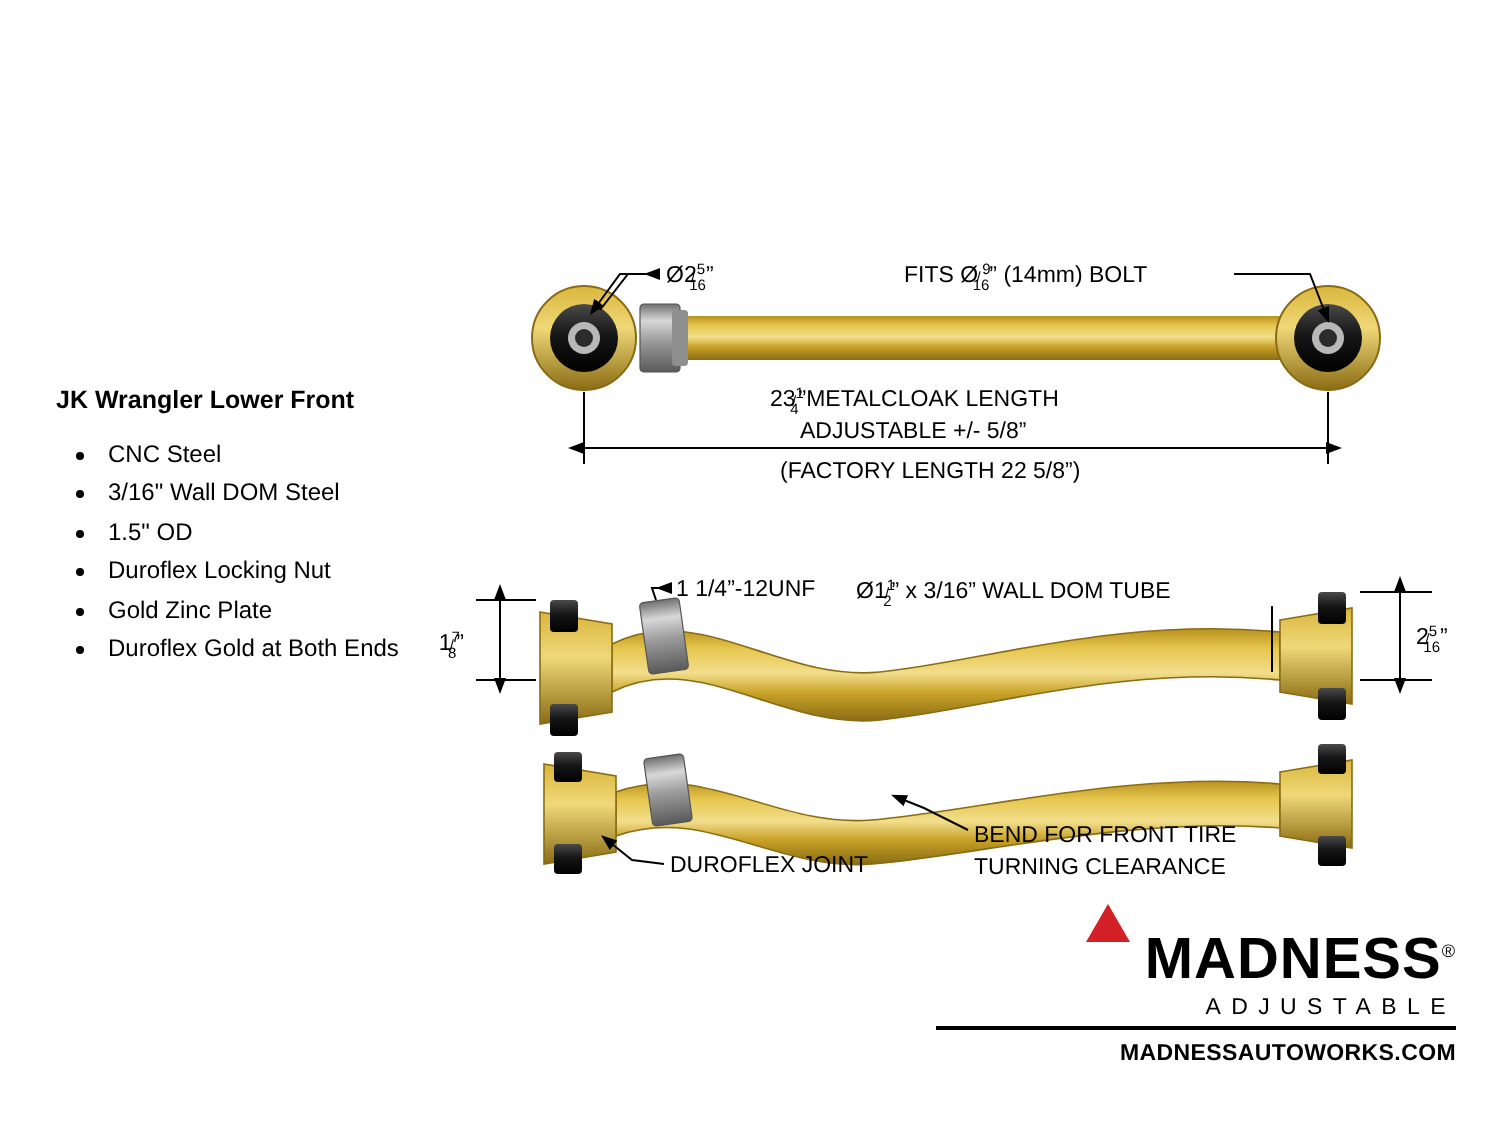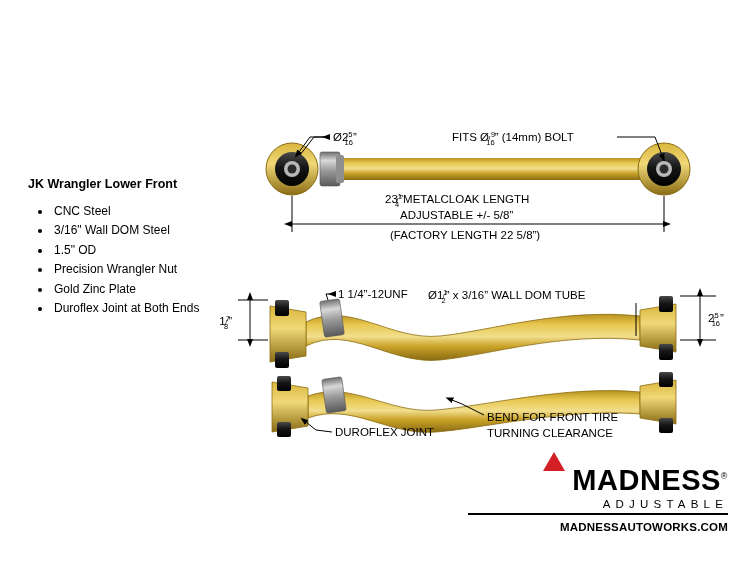--- a/index.html
+++ b/index.html
@@ -17,21 +17,21 @@
   #page {
     position: relative;
     width: 750px;
     height: 563px;
   }
 
   
   .spec-panel {
     position: absolute;
     left: 28px;
-    top: 176px;
+    top: 192px;
     width: 200px;
   }
   .spec-title {
     font-size: 12.5px;
     font-weight: bold;
     line-height: 1.35;
   }
   .spec-sku {
     font-size: 12px;
     line-height: 1.5;
@@ -126,23 +126,23 @@
 <body>
 
 <div id="page">
 
   <div class="spec-panel">
     <div class="spec-title">JK Wrangler Lower Front</div>
     <ul class="spec-list">
       <li>CNC Steel</li>
       <li>3/16" Wall DOM Steel</li>
       <li>1.5" OD</li>
-      <li>Precision Wrangler Nut</li>
+      <li>Duroflex Locking Nut</li>
       <li>Gold Zinc Plate</li>
-      <li>Duroflex Joint at Both Ends</li>
+      <li>Duroflex Gold at Both Ends</li>
     </ul>
   </div>
 
   <svg id="drawing" width="750" height="563" viewBox="0 0 750 563">
     <defs>
       <linearGradient id="goldBar" x1="0" y1="0" x2="0" y2="1">
         <stop offset="0%" stop-color="#b8921f"></stop>
         <stop offset="22%" stop-color="#e7c74f"></stop>
         <stop offset="48%" stop-color="#f2de8c"></stop>
         <stop offset="70%" stop-color="#c9a227"></stop>

